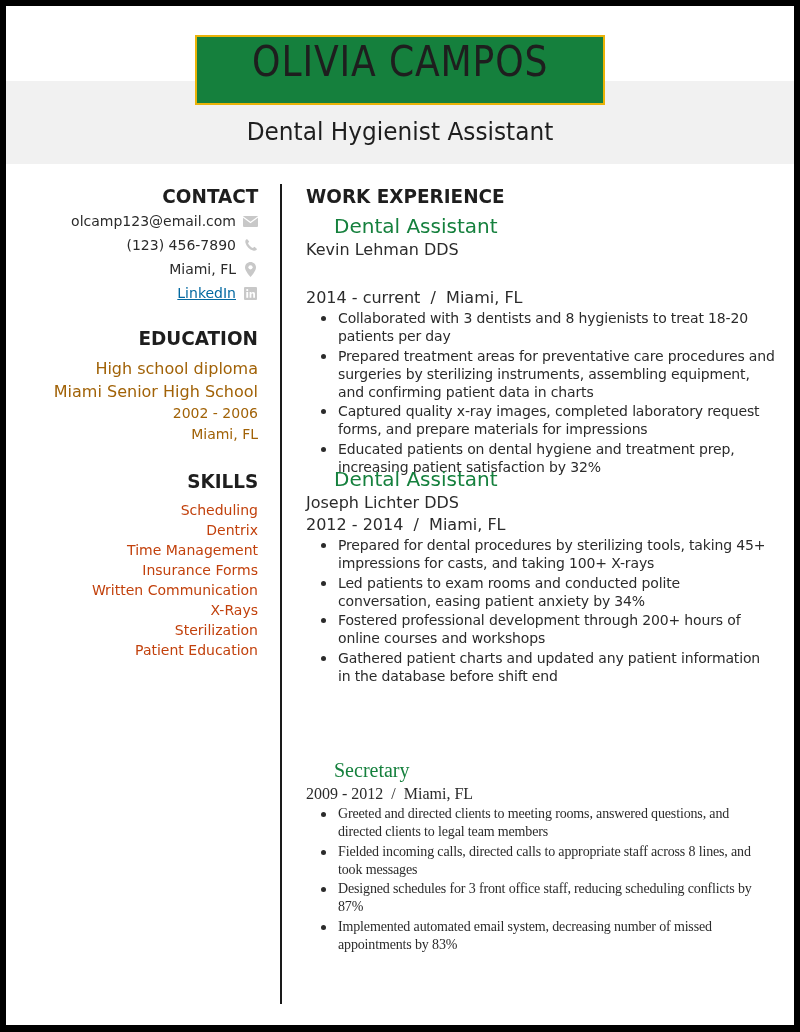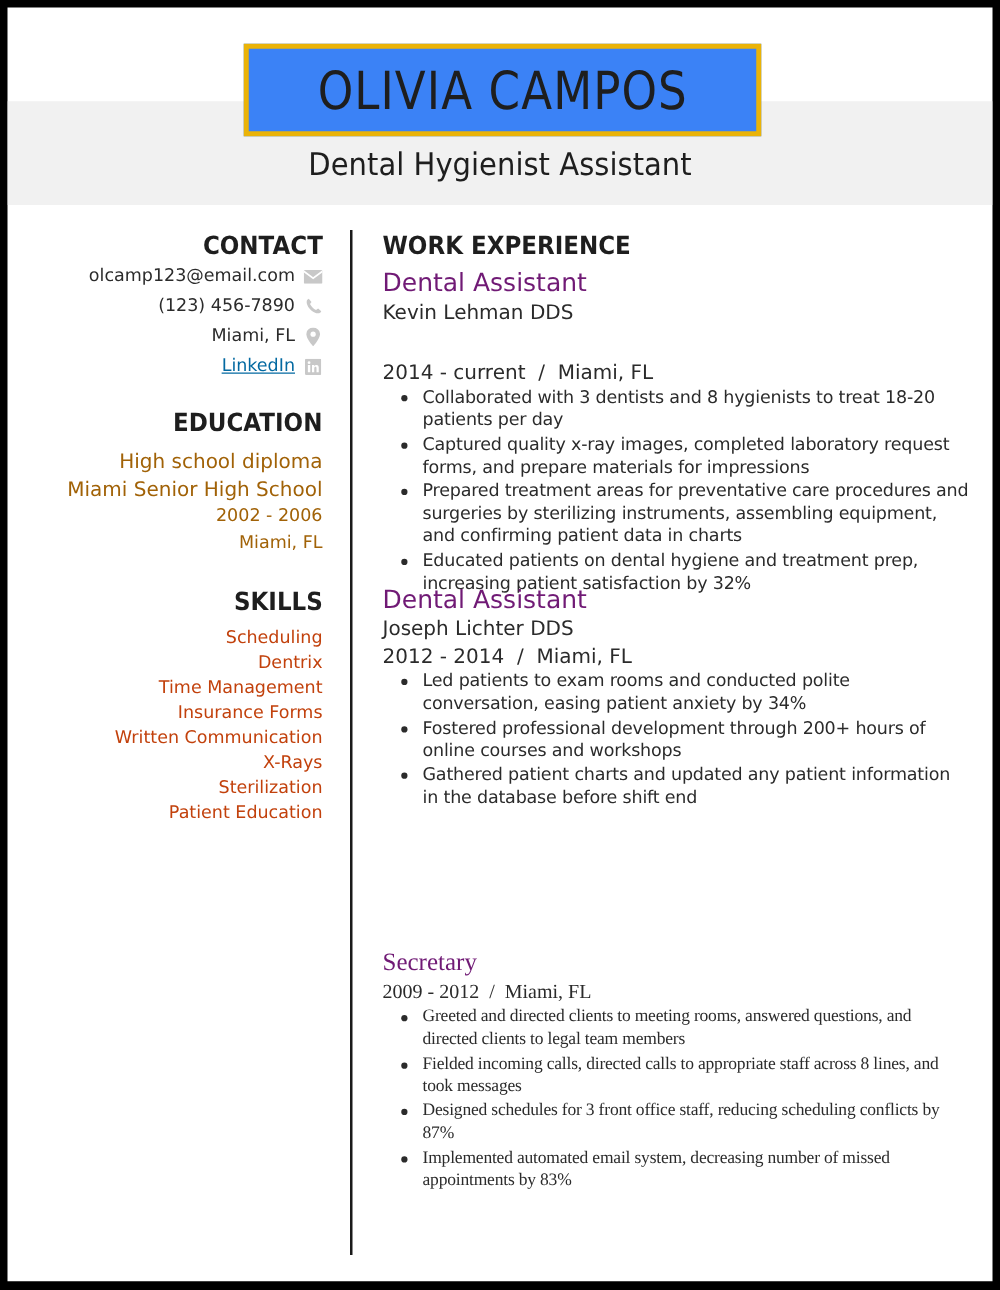--- a/index.html
+++ b/index.html
@@ -21,23 +21,23 @@
   .band {
     position: absolute;
     left: 0; top: 75px;
     width: 788px; height: 83px;
     background: #f1f1f1;
   }
   .name-box {
     position: absolute;
     left: 189px; top: 29px;
     width: 406px; height: 66px;
-    border: 4px solid #eab308;
-    background: #3b82f6;
-    display: flex; align-items: center; justify-content: center;
+    border: 2px solid #eab308;
+    background: #15803d;
+    display: flex; align-items: flex-start; justify-content: center;
     box-sizing: content-box;
   }
   .name {
     font-family: "DejaVu Sans", sans-serif;
     font-size: 42px;
     font-weight: normal;
     letter-spacing: 1px;
     color: #1e1e1e;
     transform: scaleX(0.86);
     white-space: nowrap;
@@ -96,21 +96,21 @@
   .skills div {
     font-size: 14px; line-height: 20px;
     white-space: nowrap; color: #c2410c;
   }
   .right {
     position: absolute;
     left: 300px; top: 0;
     width: 470px;
   }
   .job { position: absolute; left: 0; width: 470px; }
-  .job-role { font-size: 20px; line-height: 26px; color: #701a75; white-space: nowrap; }
+  .job-role { font-size: 20px; line-height: 26px; color: #15803d; white-space: nowrap; margin-left: 28px; }
   .job-company { font-size: 16px; line-height: 22px; color: #2b2b2b; white-space: nowrap; }
   .job-meta { font-size: 16px; line-height: 22px; color: #2b2b2b; white-space: nowrap; }
   ul.bullets {
     margin: 0; padding: 0 0 0 32px;
     list-style: none;
   }
   ul.bullets li {
     position: relative;
     font-size: 14px;
     line-height: 18px;
@@ -205,31 +205,32 @@
 
   <div class="right">
     <div class="sec-head" style="top:178px; left:0; right:auto; transform-origin:left center;">WORK EXPERIENCE</div>
 
     <div class="job" style="top:207px;">
       <div class="job-role">Dental Assistant</div>
       <div class="job-company">Kevin Lehman DDS</div>
       <div class="job-meta" style="white-space:pre;margin-top:26px;">2014 - current  /  Miami, FL</div>
       <ul class="bullets">
         <li>Collaborated with 3 dentists and 8 hygienists to treat 18-20 patients per day</li>
+        <li>Prepared treatment areas for preventative care procedures and surgeries by sterilizing instruments, assembling equipment, and confirming patient data in charts</li>
         <li>Captured quality x-ray images, completed laboratory request forms, and prepare materials for impressions</li>
-        <li>Prepared treatment areas for preventative care procedures and surgeries by sterilizing instruments, assembling equipment, and confirming patient data in charts</li>
         <li>Educated patients on dental hygiene and treatment prep, increasing patient satisfaction by 32%</li>
       </ul>
     </div>
 
     <div class="job" style="top:460px;">
       <div class="job-role">Dental Assistant</div>
       <div class="job-company">Joseph Lichter DDS</div>
       <div class="job-meta" style="white-space:pre;">2012 - 2014  /  Miami, FL</div>
       <ul class="bullets">
+        <li>Prepared for dental procedures by sterilizing tools, taking 45+ impressions for casts, and taking 100+ X-rays</li>
         <li>Led patients to exam rooms and conducted polite conversation, easing patient anxiety by 34%</li>
         <li>Fostered professional development through 200+ hours of online courses and workshops</li>
         <li>Gathered patient charts and updated any patient information in the database before shift end</li>
       </ul>
     </div>
 
     <div class="job" style="top:751px;font-family:Liberation Serif, serif;">
       <div class="job-role">Secretary</div>
       <div class="job-meta" style="white-space:pre;">2009 - 2012  /  Miami, FL</div>
       <ul class="bullets">

